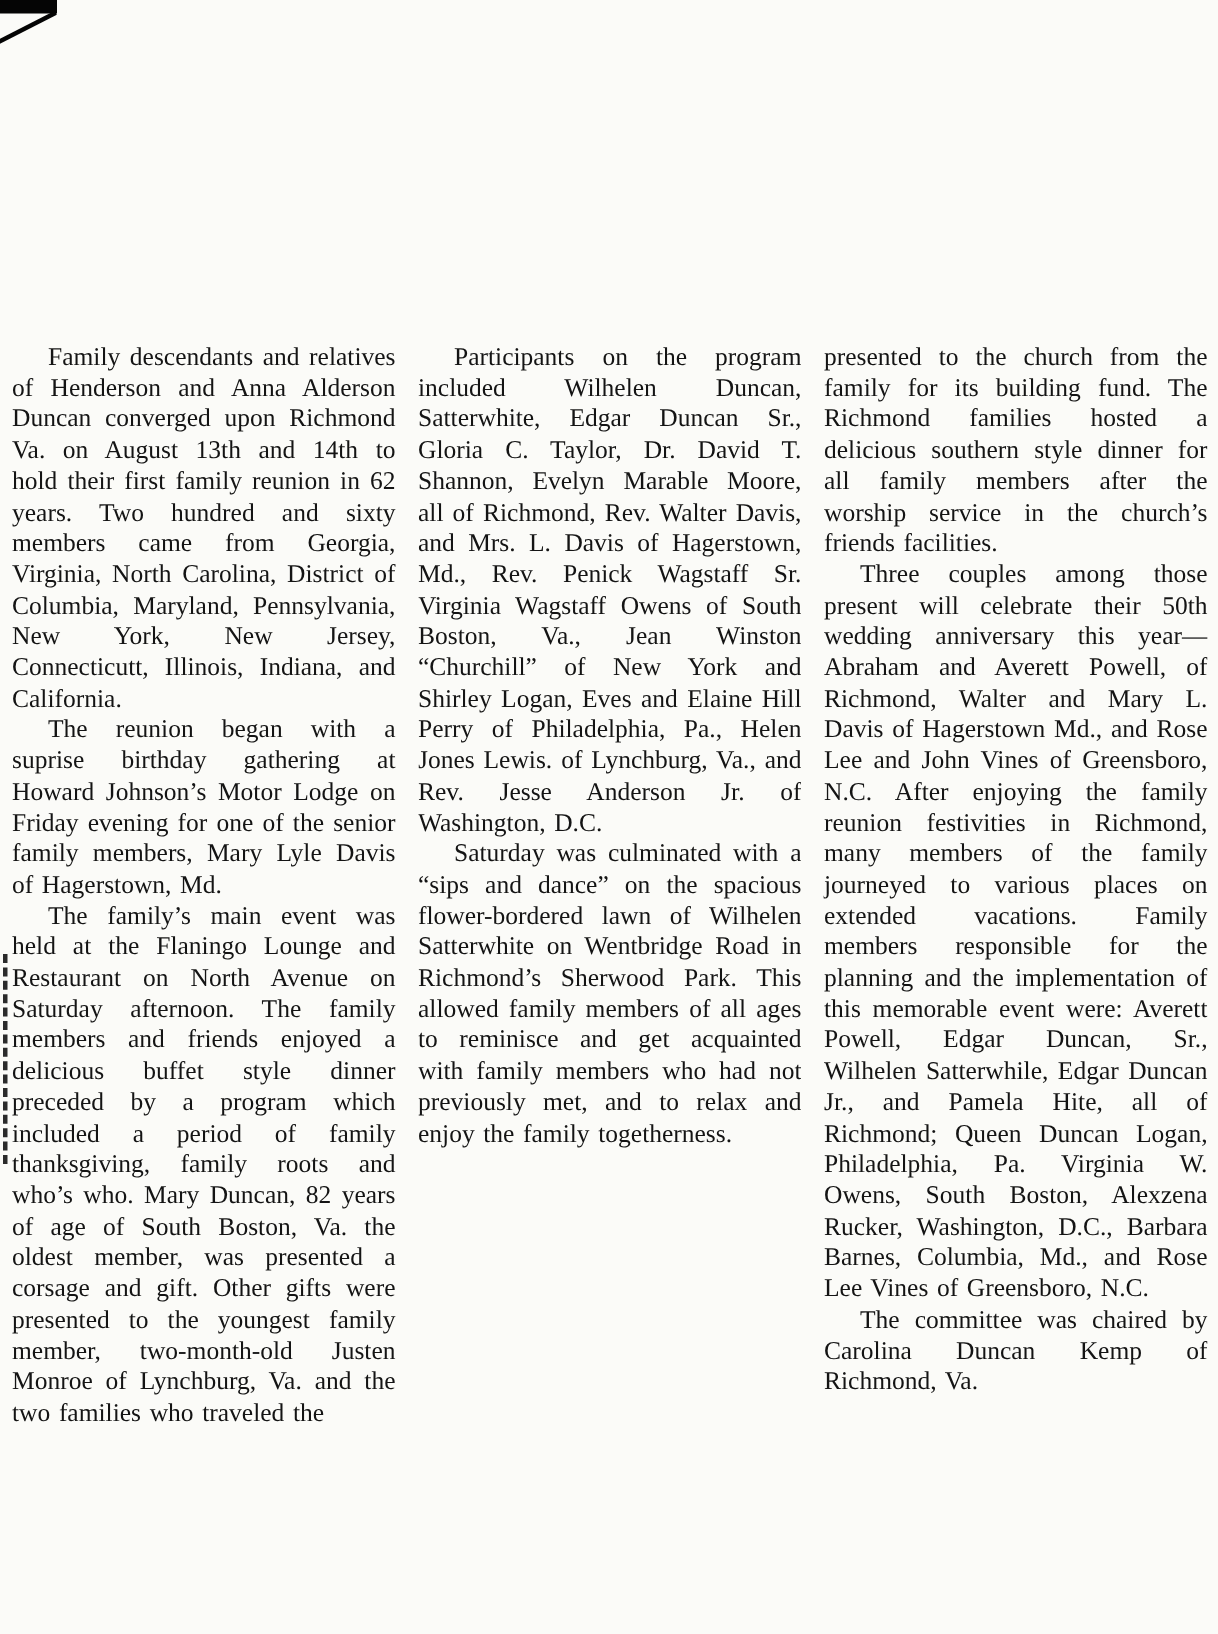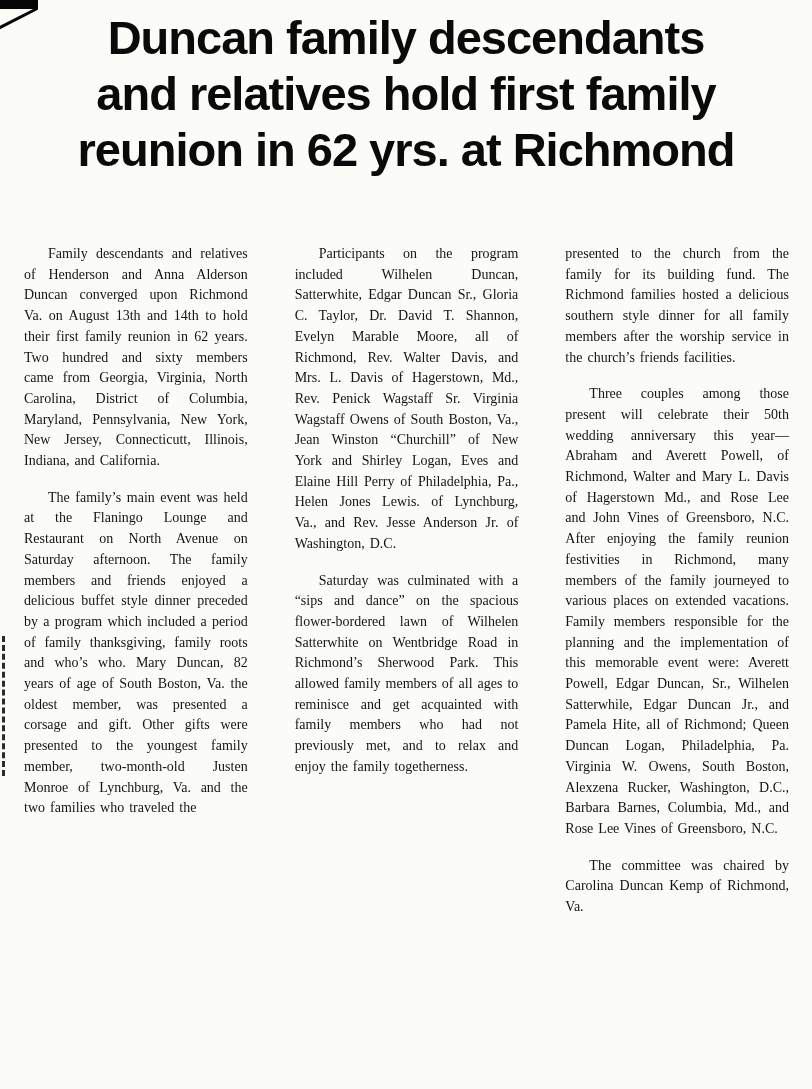--- a/index.html
+++ b/index.html
@@ -47,48 +47,44 @@
   .columns{
     position:absolute;
     left:8px;right:7px;top:228px;bottom:0;
     display:grid;
     grid-template-columns:repeat(3,1fr);
     column-gap:15px;
     overflow:hidden;
   }
   .col{overflow:hidden;}
   .para{
-    margin:16px;
-    font-size:14px;
+    margin:0;
+    font-size:17px;
     line-height:20.7px;
     text-align:justify;
     word-spacing:1.5px;
     color:#141414;
   }
   .para.indent{text-indent:24px;}
 </style>
 </head>
 <body>
 
 <div class="page">
 
   <div class="corner-bar"></div>
   <div class="corner-diag"></div>
   <div class="margin-dashes"></div>
 
-  <h1 class="headline">
-    <span class="hl">Duncan family descendants</span>
-    <span class="hl">and relatives hold first family</span>
-    <span class="hl">reunion in 62 yrs. at Richmond</span>
-  </h1>
 
   <div class="columns">
 
     <div class="col">
       <p class="para indent">Family descendants and relatives of Henderson and Anna Alderson Duncan converged upon Richmond Va. on August 13th and 14th to hold their first family reunion in 62 years. Two hundred and sixty members came from Georgia, Virginia, North Carolina, District of Columbia, Maryland, Pennsylvania, New York, New Jersey, Connecticutt, Illinois, Indiana, and California.</p>
+      <p class="para indent">The reunion began with a suprise birthday gathering at Howard Johnson’s Motor Lodge on Friday evening for one of the senior family members, Mary Lyle Davis of Hagerstown, Md.</p>
       <p class="para indent">The family’s main event was held at the Flaningo Lounge and Restaurant on North Avenue on Saturday afternoon. The family members and friends enjoyed a delicious buffet style dinner preceded by a program which included a period of family thanksgiving, family roots and who’s who. Mary Duncan, 82 years of age of South Boston, Va. the oldest member, was presented a corsage and gift. Other gifts were presented to the youngest family member, two-month-old Justen Monroe of Lynchburg, Va. and the two families who traveled the</p>
     </div>
 
     <div class="col">
       <p class="para indent">Participants on the program included Wilhelen Duncan, Satterwhite, Edgar Duncan Sr., Gloria C. Taylor, Dr. David T. Shannon, Evelyn Marable Moore, all of Richmond, Rev. Walter Davis, and Mrs. L. Davis of Hagerstown, Md., Rev. Penick Wagstaff Sr. Virginia Wagstaff Owens of South Boston, Va., Jean Winston “Churchill” of New York and Shirley Logan, Eves and Elaine Hill Perry of Philadelphia, Pa., Helen Jones Lewis. of Lynchburg, Va., and Rev. Jesse Anderson Jr. of Washington, D.C.</p>
       <p class="para indent">Saturday was culminated with a “sips and dance” on the spacious flower-bordered lawn of Wilhelen Satterwhite on Wentbridge Road in Richmond’s Sherwood Park. This allowed family members of all ages to reminisce and get acquainted with family members who had not previously met, and to relax and enjoy the family togetherness.</p>
     </div>
 
     <div class="col">
       <p class="para">presented to the church from the family for its building fund. The Richmond families hosted a delicious southern style dinner for all family members after the worship service in the church’s friends facilities.</p>

